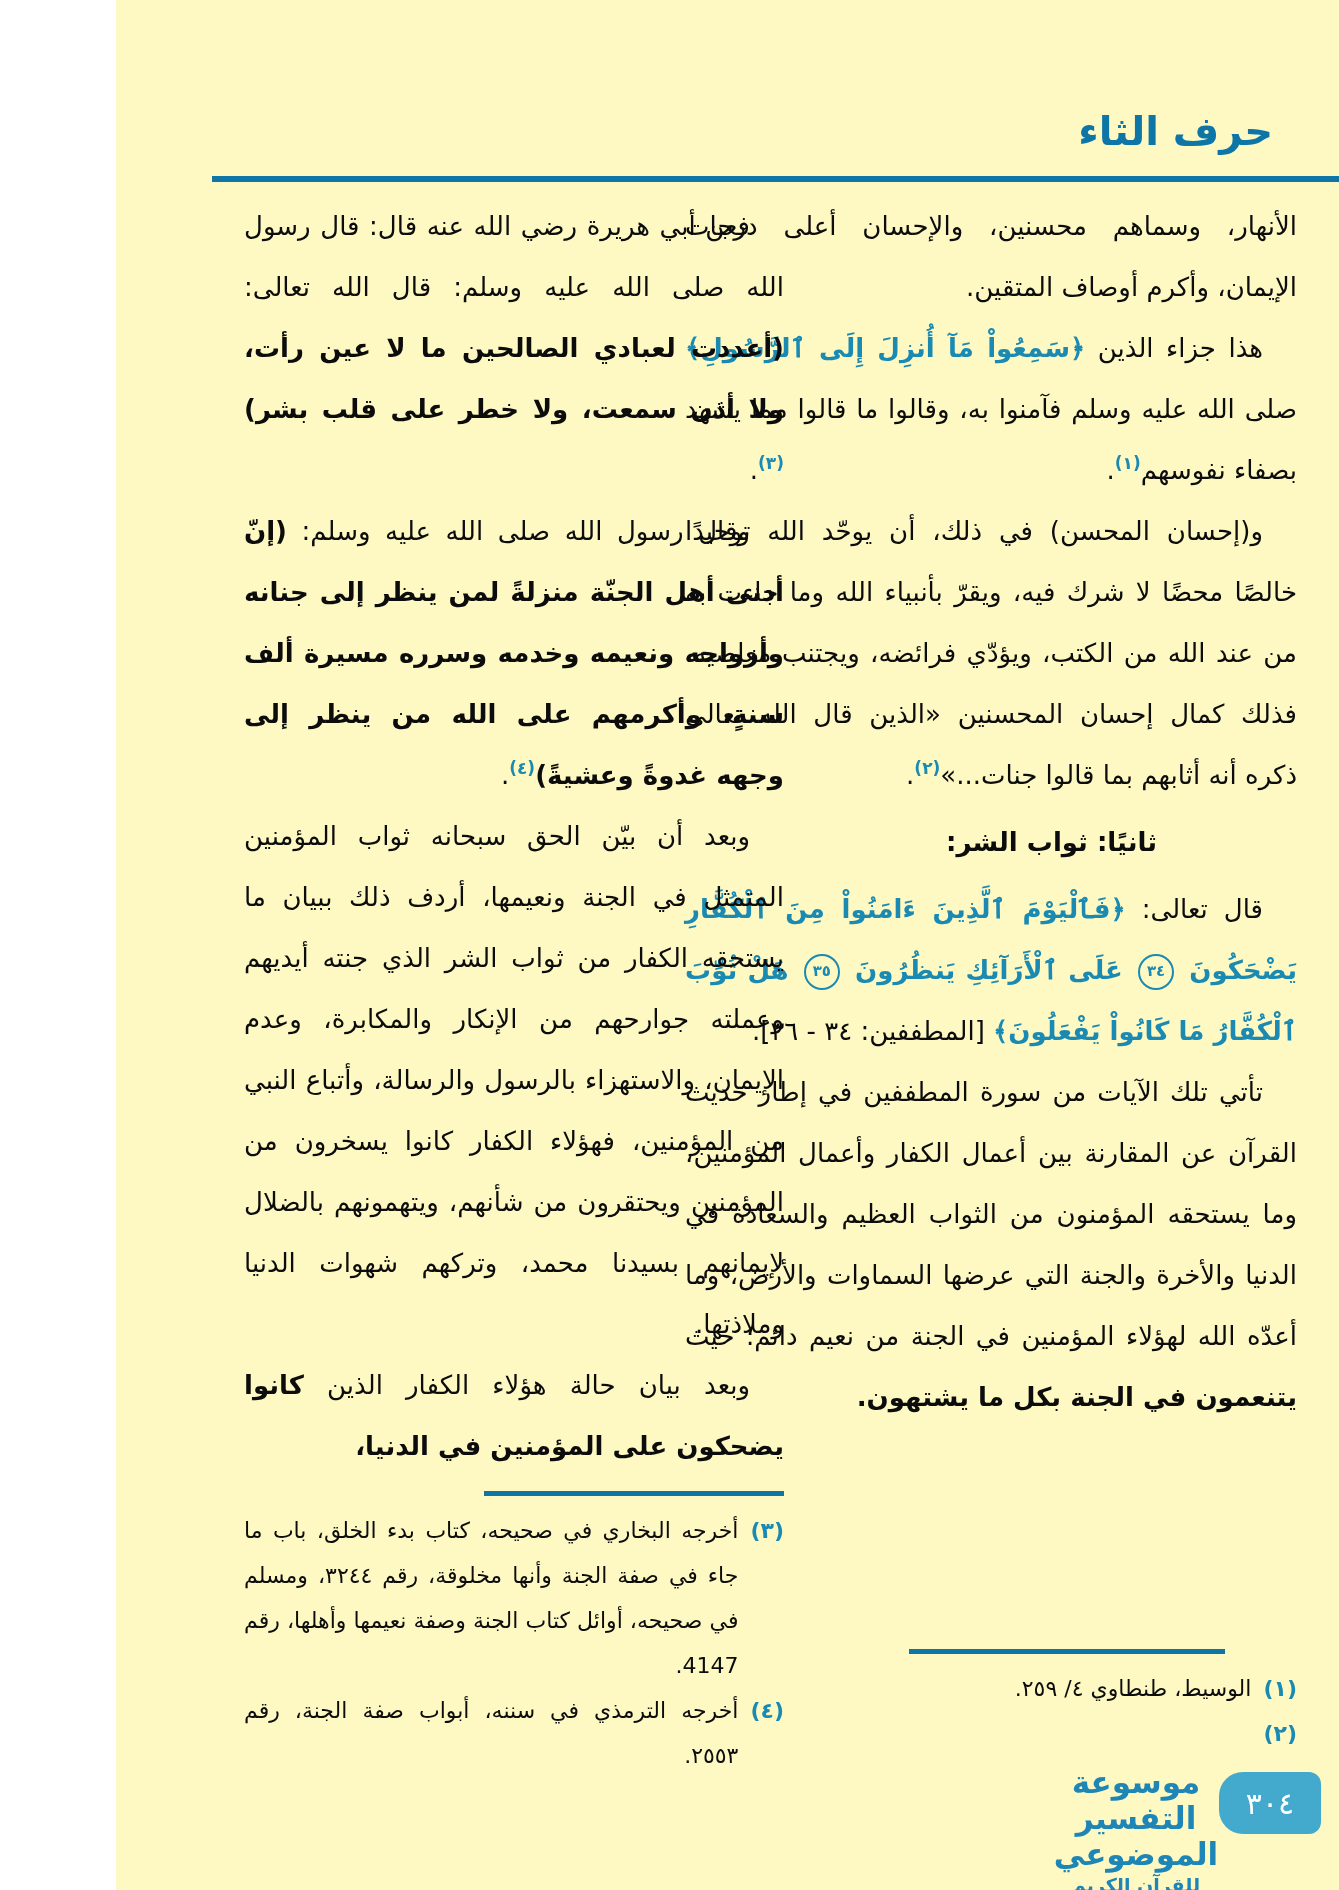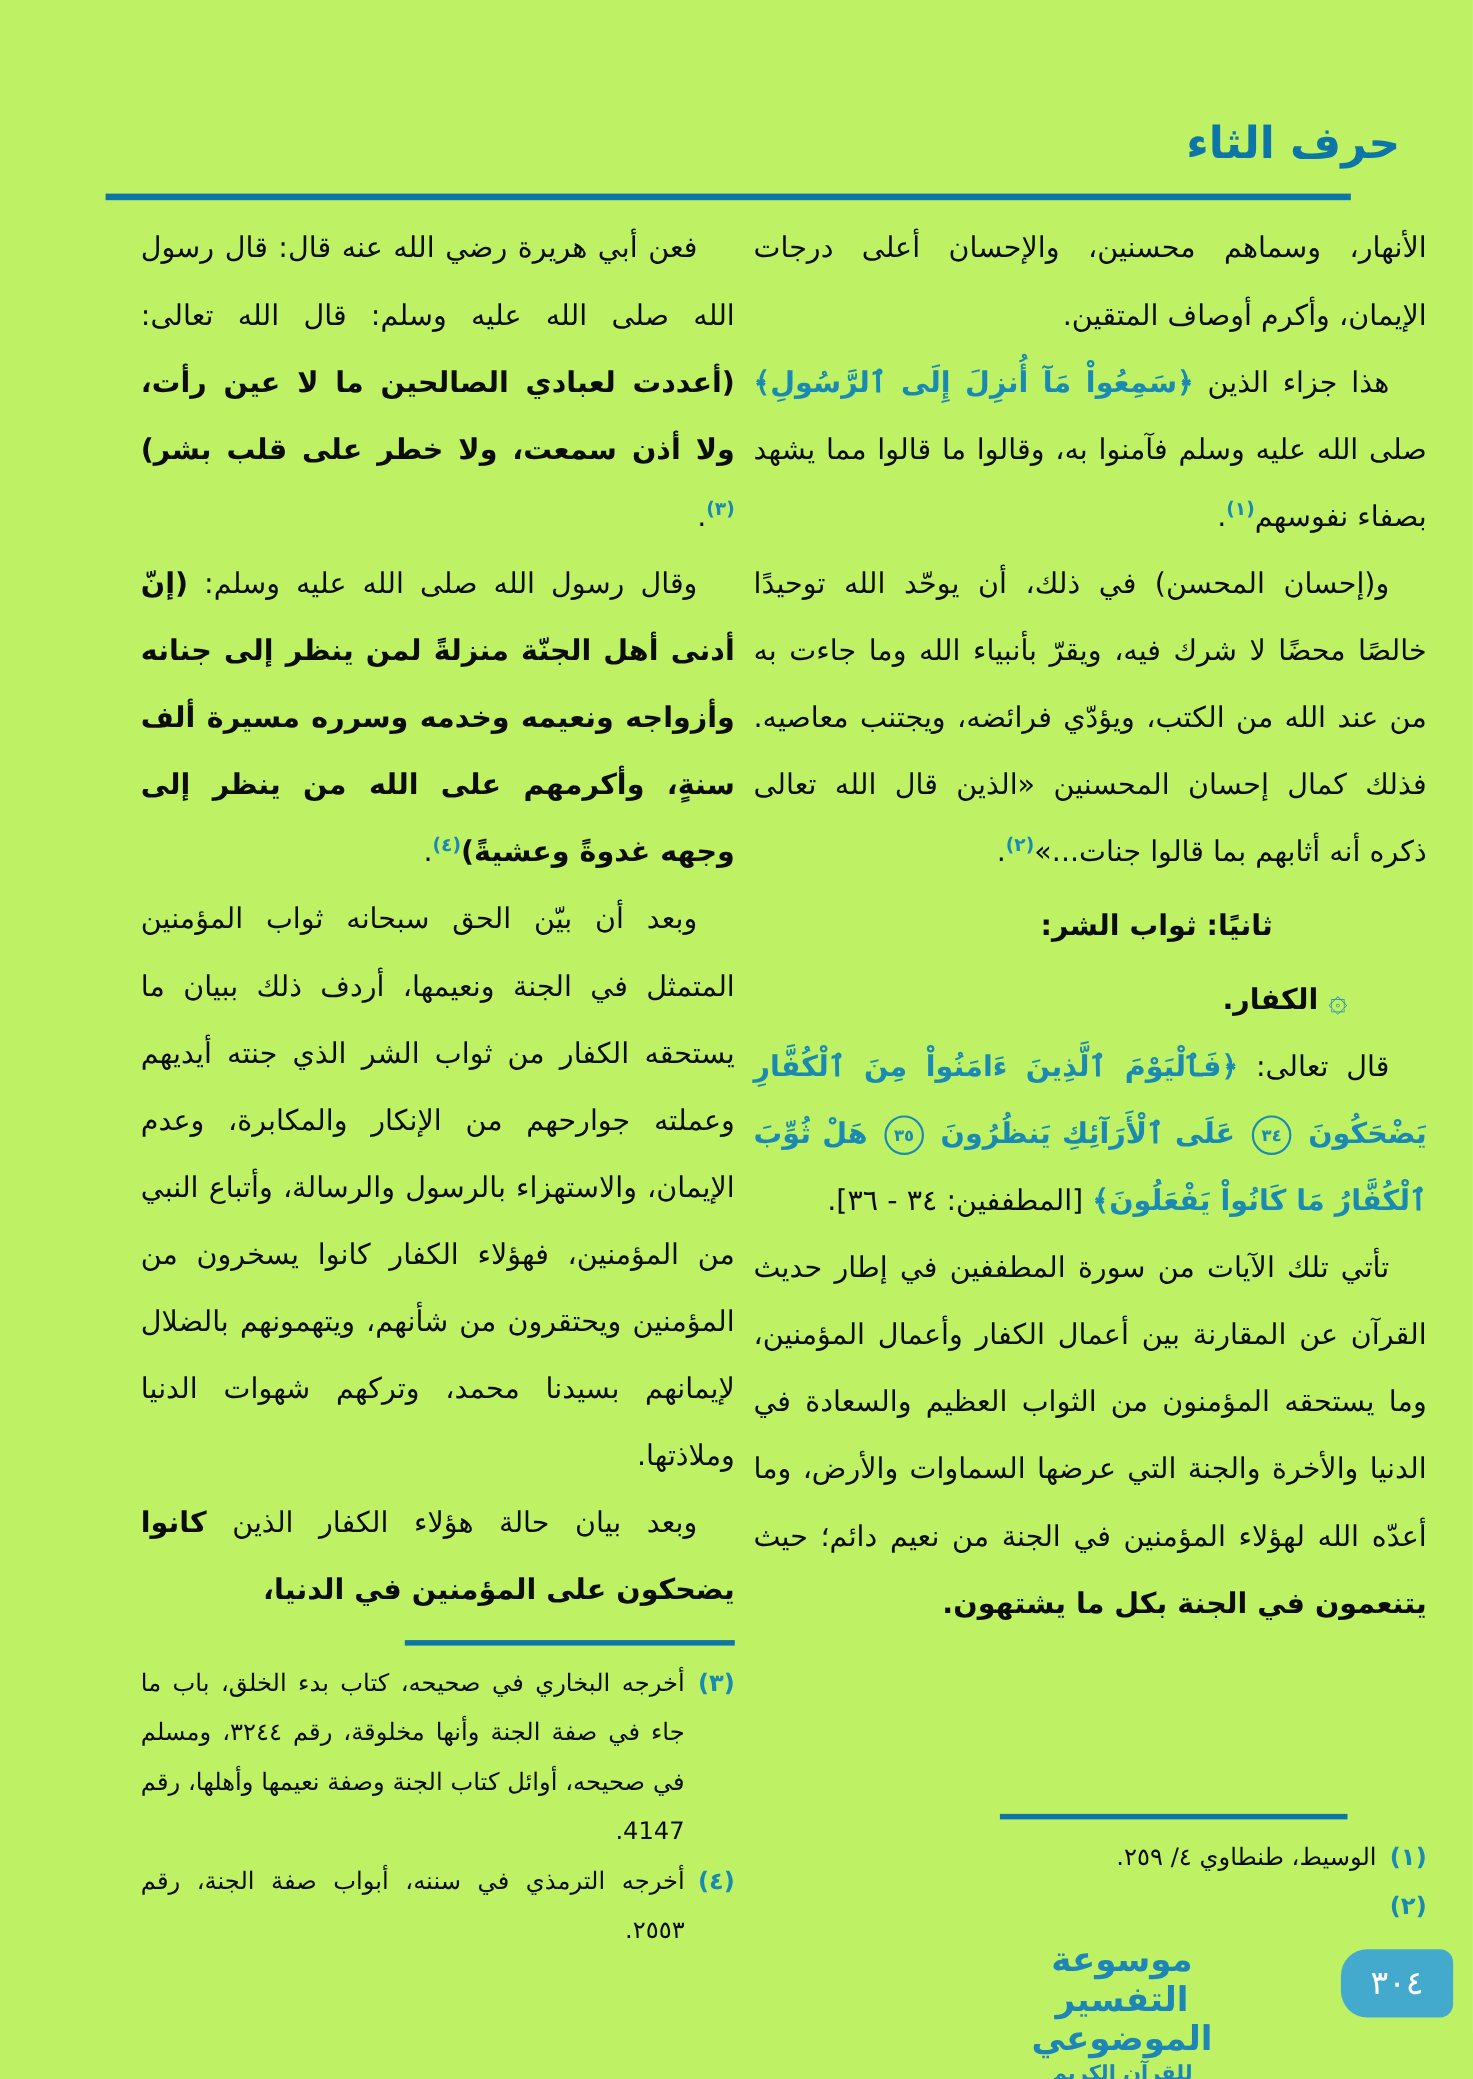--- a/index.html
+++ b/index.html
@@ -1,19 +1,19 @@
 <!DOCTYPE html>
 <html lang="ar" dir="rtl"><head>
 <meta charset="utf-8">
 <style>
   html,body{margin:0;padding:0;background:#ffffff;}
   .page{
     position:relative;
-    width:1339px;height:1890px;
-    background:#bef264;
+    width:1223px;height:1890px;
+    background:#fef9c3;
     font-family:"DejaVu Sans", sans-serif;
     direction:rtl;
     overflow:hidden;
     color:#0c0c0c;
   }
   
   .chapter-title{
     position:absolute;top:108px;right:66px;
     font-size:40px;font-weight:700;color:#0d76a7;
     letter-spacing:-1px;
@@ -78,21 +78,20 @@
 
   <div class="chapter-title">حرف الثاء</div>
   <div class="header-rule"></div>
 
   <section class="col col-first">
     <div class="col-body">
         <p class="p"><span class="seg-t">الأنهار، وسماهم محسنين، والإحسان أعلى درجات الإيمان، وأكرم أوصاف المتقين.</span></p>
         <p class="p ind"><span class="seg-t">هذا جزاء الذين </span><span class="seg-q">﴿سَمِعُواْ مَآ أُنزِلَ إِلَى ٱلرَّسُولِ﴾</span><span class="seg-t"> صلى الله عليه وسلم فآمنوا به، وقالوا ما قالوا مما يشهد بصفاء نفوسهم</span><span class="seg-fnref">(١)</span><span class="seg-t">.</span></p>
         <p class="p ind"><span class="seg-t">و(إحسان المحسن) في ذلك، أن يوحّد الله توحيدًا خالصًا محضًا لا شرك فيه، ويقرّ بأنبياء الله وما جاءت به من عند الله من الكتب، ويؤدّي فرائضه، ويجتنب معاصيه. فذلك كمال إحسان المحسنين «الذين قال الله تعالى ذكره أنه أثابهم بما قالوا جنات...»</span><span class="seg-fnref">(٢)</span><span class="seg-t">.</span></p>
         <p class="p heading"><span class="seg-b">ثانيًا: ثواب الشر:</span></p>
-        <p class="p rose-line"><span class="seg-rose">۞</span><span class="seg-b"> الكفار.</span></p>
         <p class="p ind"><span class="seg-t">قال تعالى: </span><span class="seg-q">﴿فَٱلْيَوْمَ ٱلَّذِينَ ءَامَنُواْ مِنَ ٱلْكُفَّارِ يَضْحَكُونَ </span><span class="seg-a">٣٤</span><span class="seg-q"> عَلَى ٱلْأَرَآئِكِ يَنظُرُونَ </span><span class="seg-a">٣٥</span><span class="seg-q"> هَلْ ثُوِّبَ ٱلْكُفَّارُ مَا كَانُواْ يَفْعَلُونَ﴾</span><span class="seg-t"> [المطففين: ٣٤ - ٣٦].</span></p>
         <p class="p ind"><span class="seg-t">تأتي تلك الآيات من سورة المطففين في إطار حديث القرآن عن المقارنة بين أعمال الكفار وأعمال المؤمنين، وما يستحقه المؤمنون من الثواب العظيم والسعادة في الدنيا والأخرة والجنة التي عرضها السماوات والأرض، وما أعدّه الله لهؤلاء المؤمنين في الجنة من نعيم دائم؛ حيث </span><span class="seg-b">يتنعمون في الجنة بكل ما يشتهون.</span></p>
       </div>
     <div class="footnotes-wrap">
       <div class="fn-rule"></div>
       <div class="fn-list">
           <div class="fn-item">
             <span class="fn-marker">(١)</span>
             <span class="fn-text">الوسيط، طنطاوي ٤/ ٢٥٩.</span>
           </div>

